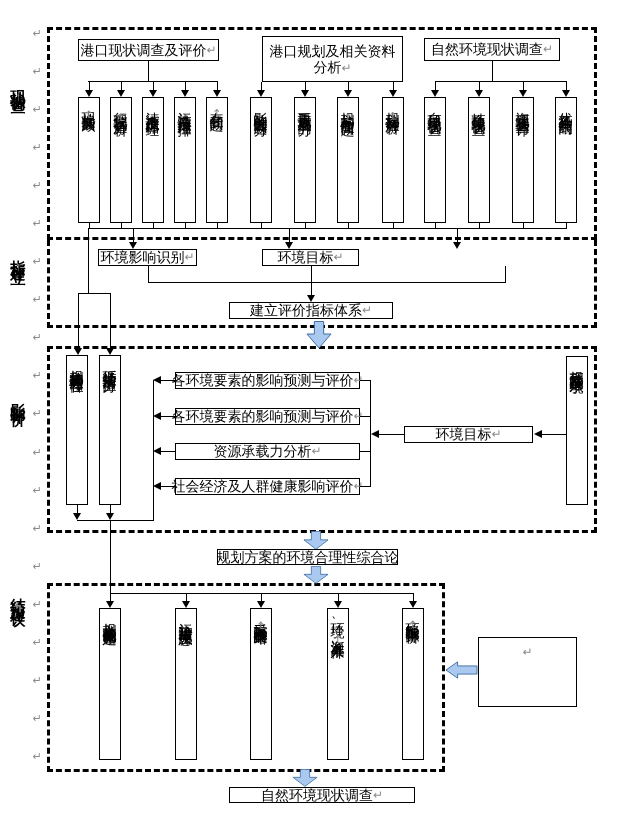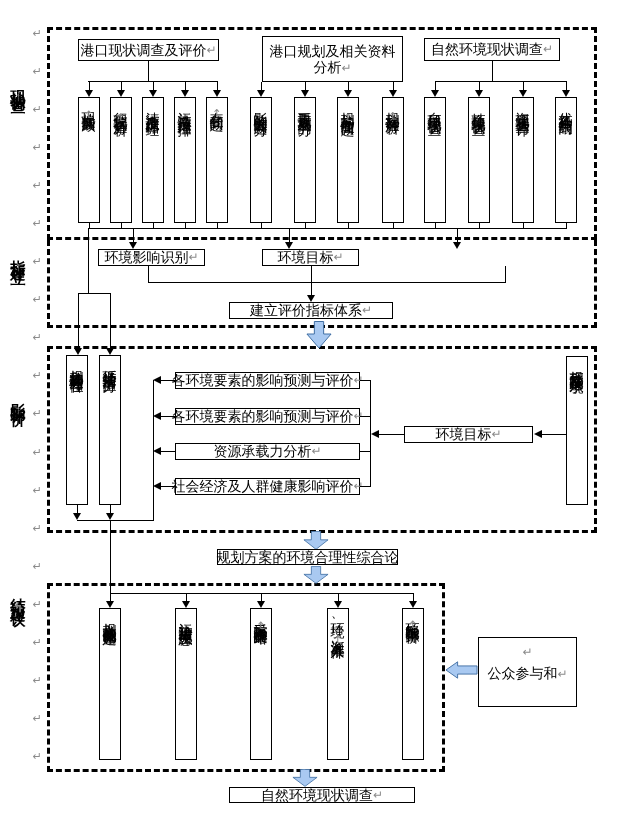--- a/index.html
+++ b/index.html
@@ -148,21 +148,21 @@
     <div class="ah-d" style="left:285px;top:242px;"></div>
   <div class="ln" style="left:457px;top:228px;width:1px;height:14px;"></div>
     <div class="ah-d" style="left:453px;top:242px;"></div>
   <div class="ln" style="left:88px;top:228px;width:1px;height:65px;"></div>
   <div class="ln" style="left:78px;top:293px;width:33px;height:1px;"></div>
   <div class="ln" style="left:78px;top:293px;width:1px;height:55px;"></div>
     <div class="ah-d" style="left:74px;top:348px;"></div>
   <div class="ln" style="left:110px;top:293px;width:1px;height:55px;"></div>
     <div class="ah-d" style="left:106px;top:348px;"></div>
 
-  <div class="bx" style="left:98px;top:249px;width:107px;height:17px;">
+  <div class="bx" style="left:98px;top:249px;width:99px;height:17px;">
       <span>环境影响识别</span>
       <span class="mk">↵</span>
     </div>
   <div class="bx" style="left:262px;top:249px;width:97px;height:17px;">
       <span>环境目标</span>
       <span class="mk">↵</span>
     </div>
   <div class="ln" style="left:148px;top:266px;width:1px;height:16px;"></div>
   <div class="ln" style="left:505px;top:266px;width:1px;height:16px;"></div>
   <div class="ln" style="left:148px;top:282px;width:358px;height:1px;"></div>
@@ -264,21 +264,20 @@
   <div class="vbx" style="left:327px;top:608px;width:22px;height:152px;letter-spacing:1px;"><span>环境、资源准入条件</span><span class="mk">↵</span></div>
   <div class="vbx" style="left:402px;top:608px;width:22px;height:152px;letter-spacing:1px;"><span>环境影响跟踪评价</span><span class="mk">↵</span></div>
 
   <div class="barrow" style="left:445px;top:661px;width:33px;height:18px;">
     <svg viewBox="0 0 34 22" preserveAspectRatio="none">
         <polygon points="33,6 33,16 13,16 13,21 1,11 13,1 13,6" fill="var(--arrow-fill)" stroke="var(--arrow-stroke)" stroke-width="1"></polygon>
       </svg>
   </div>
   <div class="pub" style="left:478px;top:637px;width:99px;height:70px;">
     <div><span class="mk">↵</span></div>
-    <div><span>公众参与和</span><span class="mk">↵</span></div>
   </div>
 
   <div class="barrow" style="left:292px;top:769px;width:26px;height:18px;">
     <svg viewBox="0 0 28 28" preserveAspectRatio="none">
         <polygon points="9,0.5 19,0.5 19,13 27,13 14,27 1,13 9,13" fill="var(--arrow-fill)" stroke="var(--arrow-stroke)" stroke-width="1"></polygon>
       </svg>
   </div>
   <div class="bx" style="left:229px;top:787px;width:186px;height:16px;">
       <span>自然环境现状调查</span>
       <span class="mk">↵</span>

